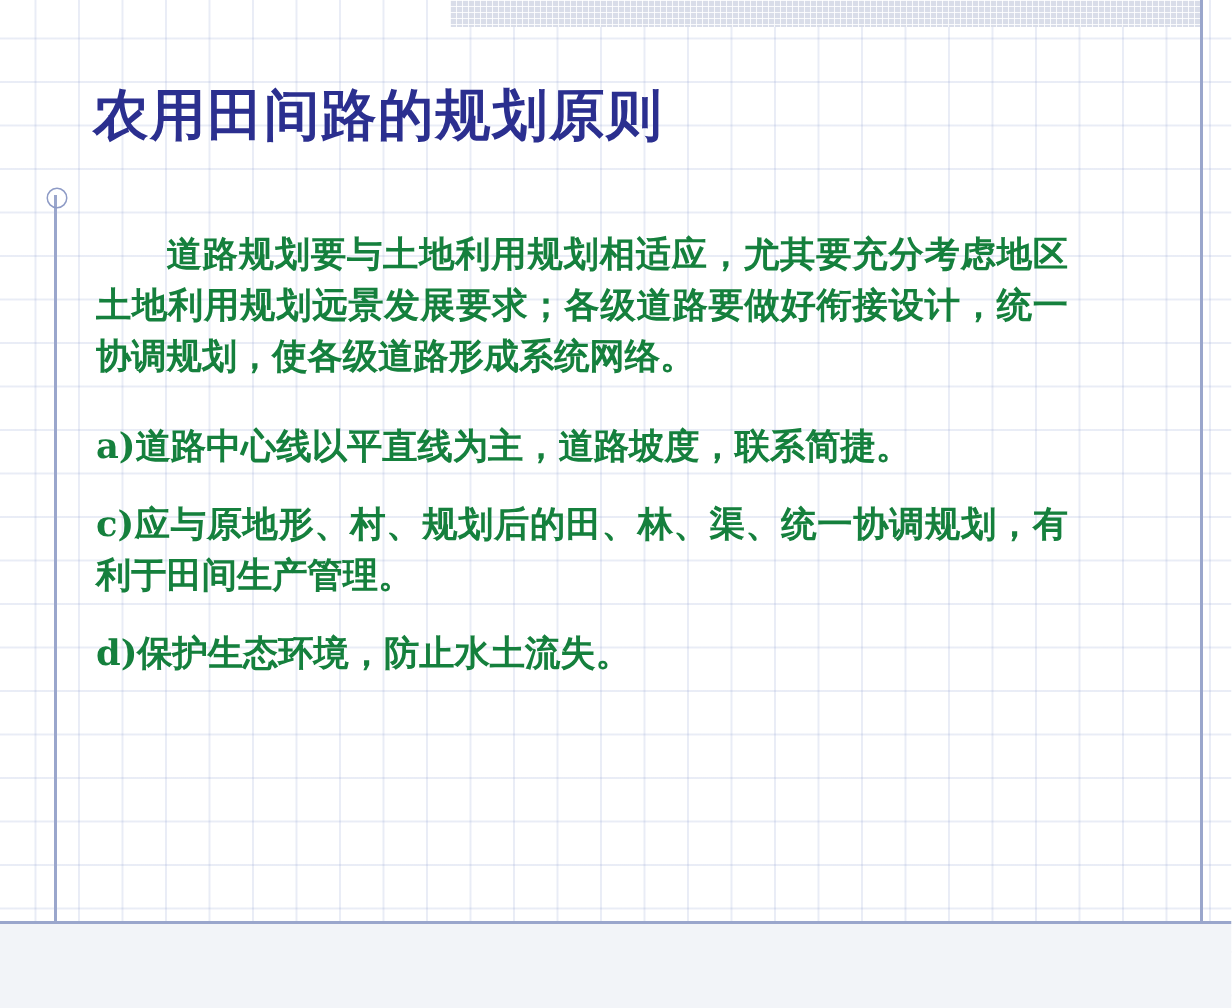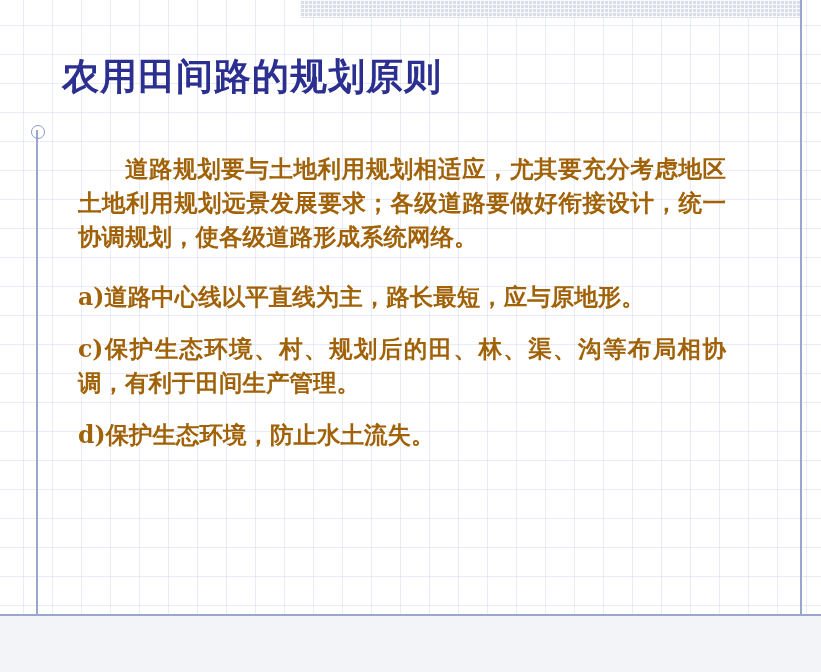--- a/index.html
+++ b/index.html
@@ -110,24 +110,24 @@
     font-weight: bold;
     color: #2b2f8f;
     letter-spacing: 1px;
     white-space: nowrap;
     text-align: right;
   }
 
   
   #body {
     position: absolute;
-    left: 78px;
+    left: 64px;
     top: 152px;
     width: 648px;
-    color: #a16207;
+    color: #15803d;
     font-family: "DejaVu Serif", "Liberation Serif", serif;
   }
 
   .para {
     font-size: 23.5px;
     line-height: 34px;
     font-weight: bold;
     margin: 0 0 18px 0;
     text-align: justify;
   }
@@ -161,26 +161,26 @@
 
   <div id="title">农用田间路的规划原则</div>
 
   <div id="body">
 
     <p class="para intro">
       <span>道路规划要与土地利用规划相适应，尤其要充分考虑地区土地利用规划远景发展要求；各级道路要做好衔接设计，统一协调规划，使各级道路形成系统网络。</span>
     </p>
 
     <p class="para">
-      <span class="marker">a)</span><span>道路中心线以平直线为主，路长最短，应与原地形。</span>
+      <span class="marker">a)</span><span>道路中心线以平直线为主，道路坡度，联系简捷。</span>
     </p>
 
 
     <p class="para">
-      <span class="marker">c)</span><span>保护生态环境、村、规划后的田、林、渠、沟等布局相协调，有利于田间生产管理。</span>
+      <span class="marker">c)</span><span>应与原地形、村、规划后的田、林、渠、统一协调规划，有利于田间生产管理。</span>
     </p>
 
     <p class="para">
       <span class="marker">d)</span><span>保护生态环境，防止水土流失。</span>
     </p>
 
   </div>
 </div>
 
 </body></html>

